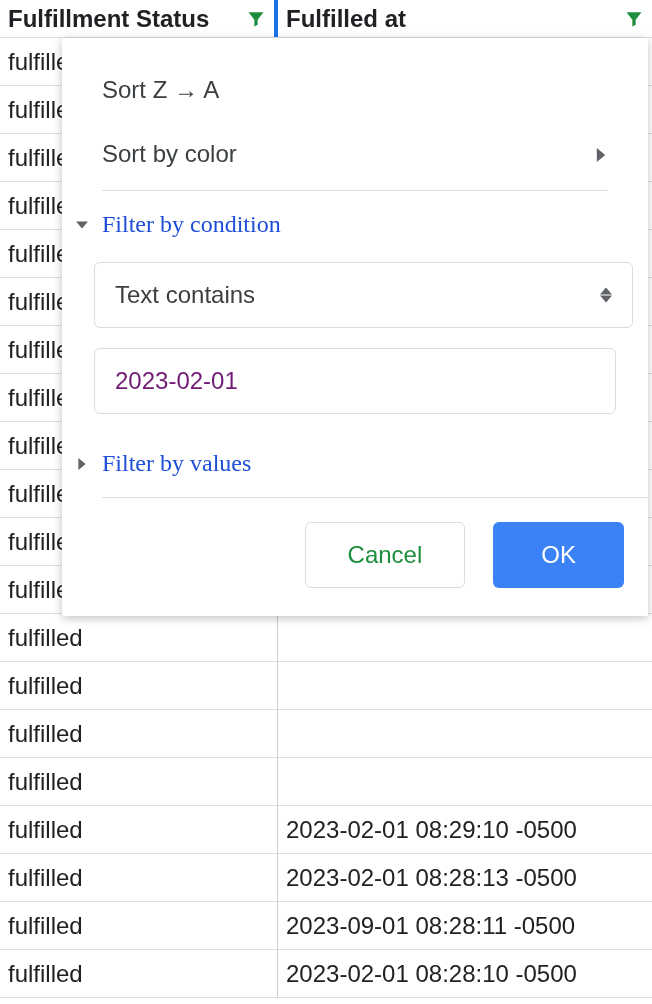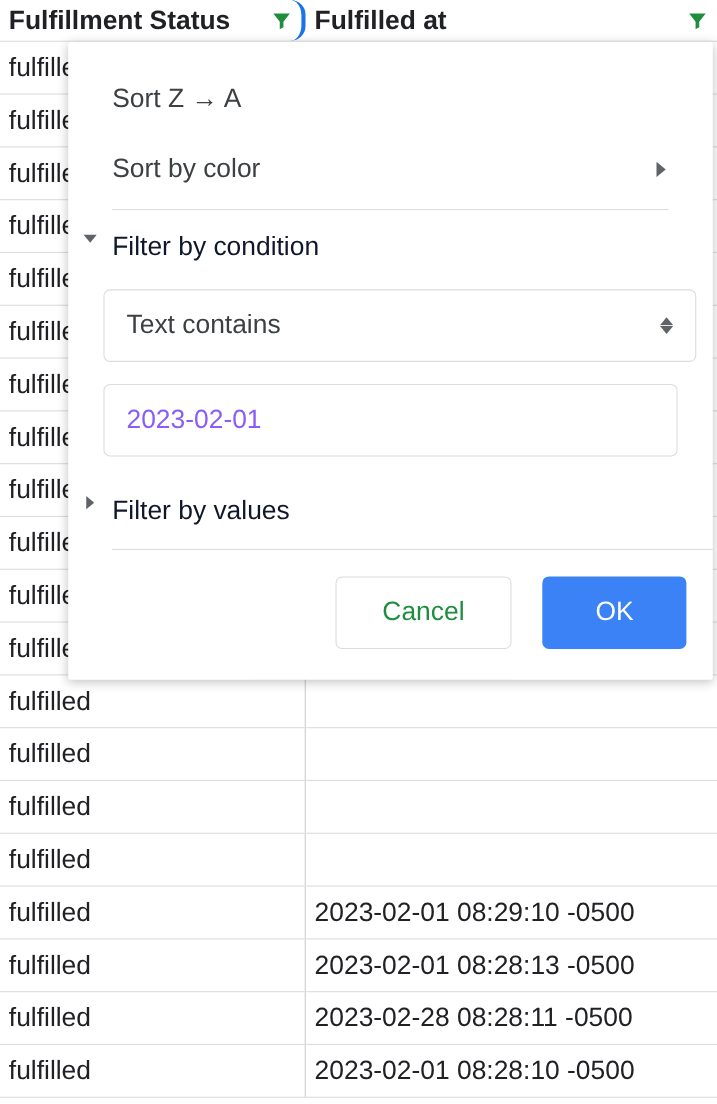--- a/index.html
+++ b/index.html
@@ -25,21 +25,20 @@
     }
     .header-cell {
       font-weight: bold;
       font-size: 24px;
       display: flex;
       align-items: center;
       justify-content: space-between;
       padding: 4px 8px;
       border-right: 4px solid #1a73e8;
       height: 100%;
-      border-radius: 14px;
     }
     .header-cell:last-child {
       border-right: none;
     }
     .col1 {
       width: 278px;
     }
     .col2 {
       flex: 1;
     }
@@ -101,25 +100,27 @@
       width: 14px;
       height: 14px;
     }
     .divider {
       height: 1px;
       background: #dadce0;
       margin: 4px 40px 4px 40px;
     }
     .section-header {
       display: flex;
+      align-items: center;
       padding: 16px 10px 16px 10px;
       font-size: 24px;
-      color: #0f172a;
+      color: #1d4ed8;
       cursor: pointer;
       gap: 10px;
+      font-family: Liberation Serif, serif;
     }
     .section-header .caret {
       width: 20px;
       display: flex;
       justify-content: center;
       color: #5f6368;
     }
     .section-header .caret svg {
       width: 12px;
       height: 12px;
@@ -146,21 +147,21 @@
     .sort-arrows svg {
       width: 12px;
       height: 8px;
     }
     .condition-input {
       margin: 8px 32px 20px 32px;
       border: 1px solid #dadce0;
       border-radius: 6px;
       padding: 18px 20px;
       font-size: 24px;
-      color: #8b5cf6;
+      color: #701a75;
       width: calc(100% - 64px);
       font-family: inherit;
       outline: none;
     }
     .button-row {
       display: flex;
       justify-content: flex-end;
       gap: 28px;
       padding: 24px 24px 28px 24px;
       margin-left: 16px;
@@ -281,21 +282,21 @@
     <div class="data-row">
       <div class="data-cell col1">fulfilled</div>
       <div class="data-cell col2">2023-02-01 08:29:10 -0500</div>
     </div>
     <div class="data-row">
       <div class="data-cell col1">fulfilled</div>
       <div class="data-cell col2">2023-02-01 08:28:13 -0500</div>
     </div>
     <div class="data-row">
       <div class="data-cell col1">fulfilled</div>
-      <div class="data-cell col2">2023-02-28 08:28:11 -0500</div>
+      <div class="data-cell col2">2023-09-01 08:28:11 -0500</div>
     </div>
     <div class="data-row">
       <div class="data-cell col1">fulfilled</div>
       <div class="data-cell col2">2023-02-01 08:28:10 -0500</div>
     </div>
   </div>
 
 <div class="dropdown">
   <div class="menu-item">
     <span>Sort Z → A</span>

